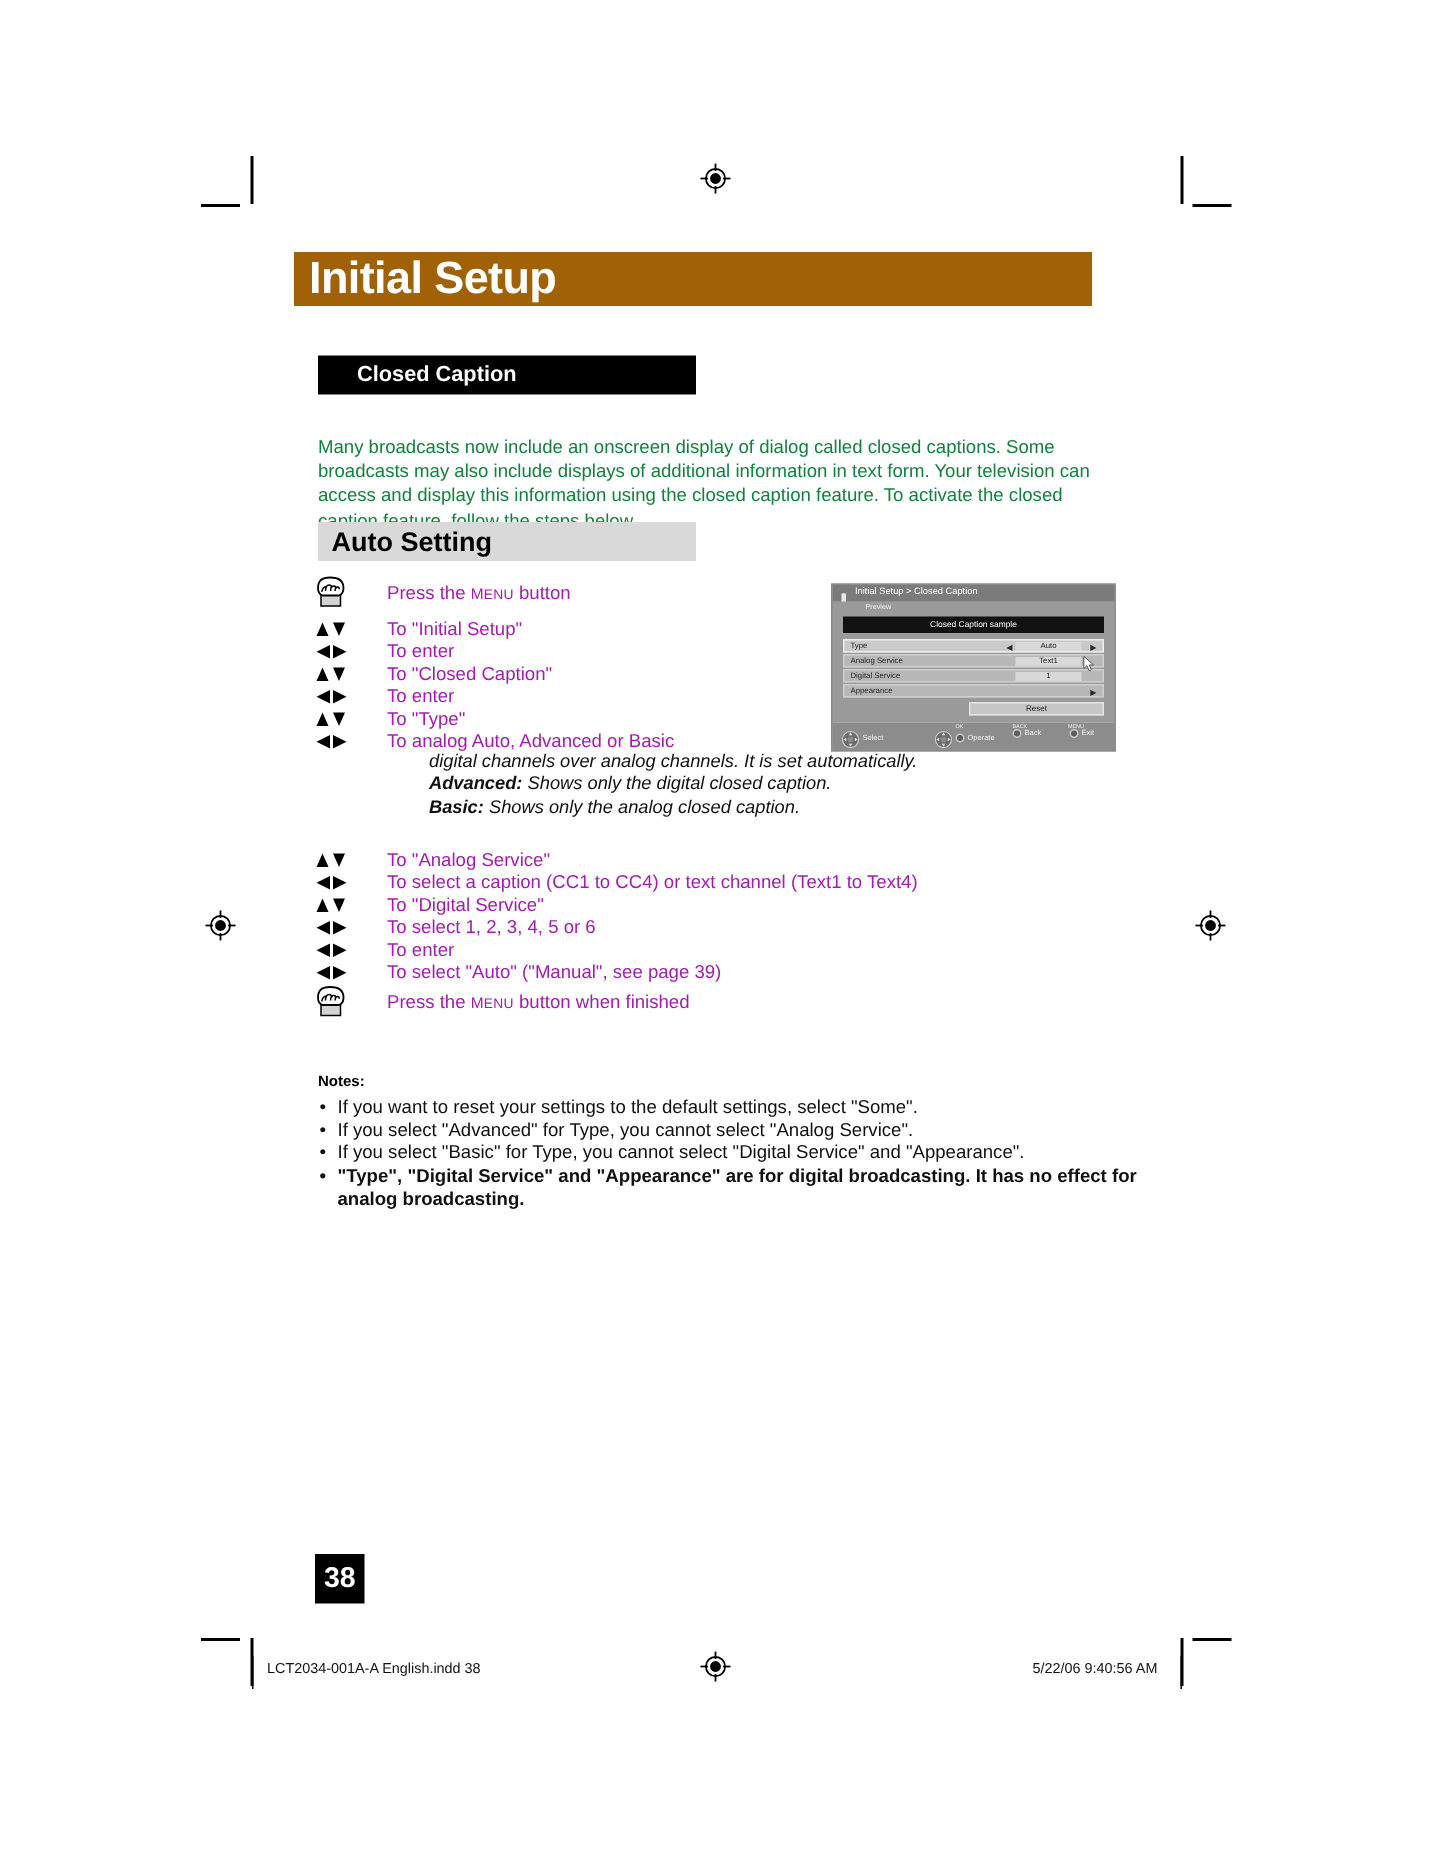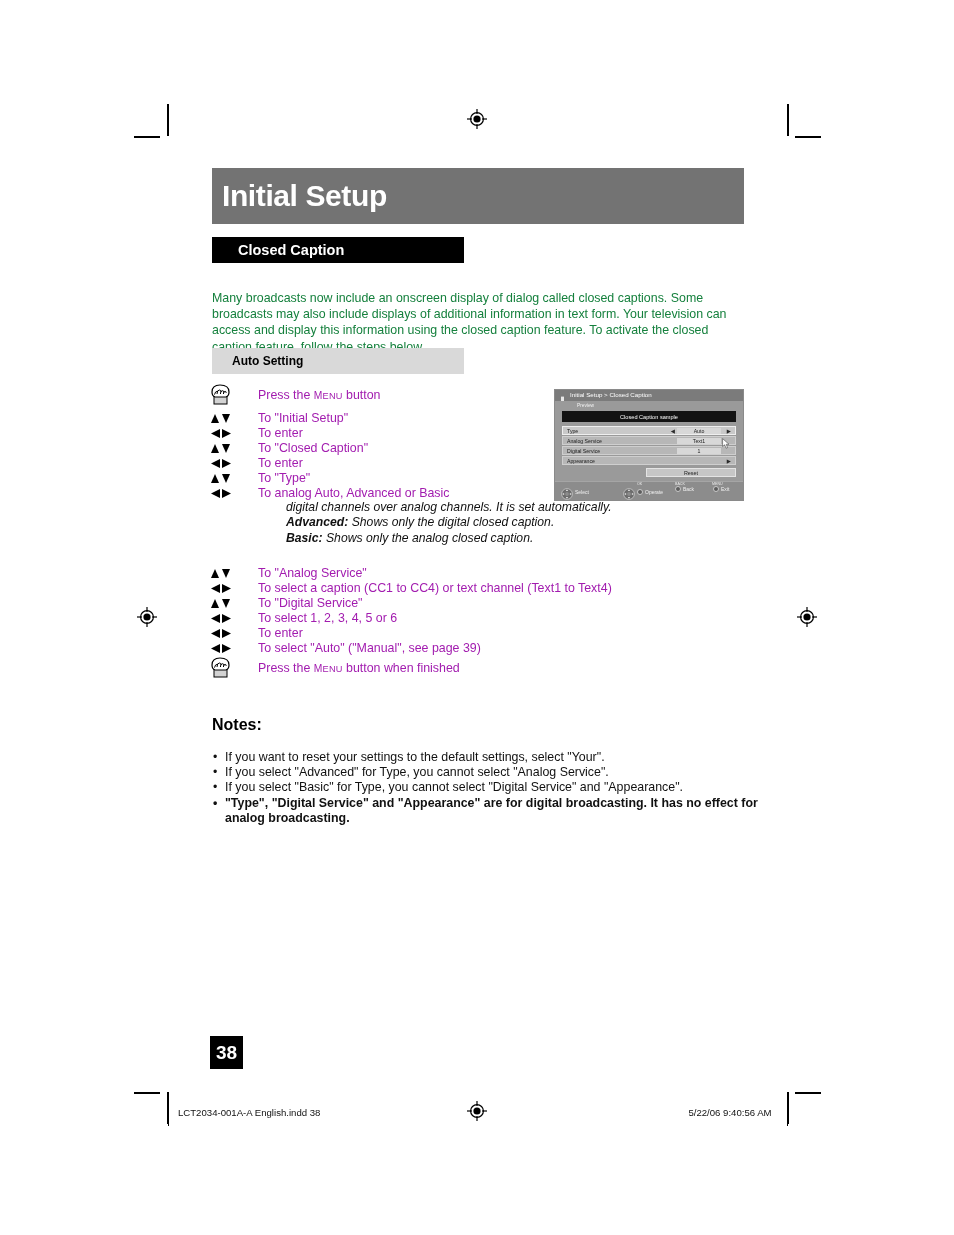--- a/index.html
+++ b/index.html
@@ -14,22 +14,22 @@
   
   .crop{position:absolute;background:#000;}
   .regmark{position:absolute;width:22px;height:22px;}
   .regmark svg{display:block;}
 
   
   .page{position:absolute;left:0;top:0;width:954px;height:1235px;}
 
   
   .title-bar{
-    position:absolute;left:212px;top:168px;width:532px;height:56px;
-    background:#737373;color:#fff;
+    position:absolute;left:196px;top:168px;width:532px;height:36px;
+    background:#a16207;color:#fff;
     display:flex;align-items:center;
   }
   .title-bar .t{
     font-size:30px;font-weight:bold;letter-spacing:-0.4px;
     padding-left:10px;line-height:1;
   }
 
   
   .sec-bar{
     position:absolute;left:212px;top:237px;width:252px;height:26px;
@@ -41,21 +41,21 @@
   .intro{
     position:absolute;left:212px;top:259px;width:528px;
     font-size:12.4px;line-height:16.2px;color:#15803d;margin-top:31px;
   }
 
   
   .sub-bar{
     position:absolute;left:212px;top:348px;width:252px;height:26px;
     background:#d9d9d9;color:#000;display:flex;align-items:center;
   }
-  .sub-bar .t{font-size:12px;font-weight:bold;padding-left:20px;text-align:right;}
+  .sub-bar .t{font-size:18px;font-weight:bold;padding-left:9px;text-align:right;}
 
   
   .steps{position:absolute;left:208px;top:383px;width:470px;}
   .step{display:flex;align-items:flex-start;min-height:15px;}
   .step .icons{width:50px;flex:0 0 50px;display:flex;align-items:center;justify-content:flex-start;}
   .step .txt{font-size:12.4px;line-height:15px;color:#a21caf;padding-top:0px;}
   .step.hand{min-height:26px;}
   .step.hand .txt{padding-top:5px;}
 
   
@@ -71,21 +71,21 @@
     position:absolute;left:286px;top:500px;width:400px;
     font-size:12.2px;line-height:15.4px;font-style:italic;color:#111;
   }
   .explain b{font-weight:bold;font-style:italic;}
 
   
   .steps2{position:absolute;left:208px;top:566px;width:470px;}
 
   
   .notes{position:absolute;left:212px;top:716px;width:560px;}
-  .notes .nh{font-size:16px;font-weight:bold;margin-bottom:16px;}
+  .notes .nh{font-size:10px;font-weight:bold;margin-bottom:4px;}
   .notes ul{list-style:none;margin:0;padding:0;}
   .notes li{
     font-size:12.4px;line-height:15.2px;color:#111;
     padding-left:13px;position:relative;margin-bottom:0px;
   }
   .notes li .bul{position:absolute;left:1px;top:0;}
   .notes li.bold{font-weight:bold;}
   .notes li.bold .cont{display:block;padding-left:0px;}
 
   
@@ -415,21 +415,21 @@
           </svg>
         </span>
       </span>
       <span class="txt"><span>Press the </span><span class="scm">M</span><span class="scm" style="font-size:9.2px">ENU</span><span> button when finished</span></span>
     </div>
   </div>
 
   <div class="notes">
     <div class="nh">Notes:</div>
     <ul>
-      <li><span class="bul">•</span><span class="cont">If you want to reset your settings to the default settings, select "Your".</span></li>
+      <li><span class="bul">•</span><span class="cont">If you want to reset your settings to the default settings, select "Some".</span></li>
       <li><span class="bul">•</span><span class="cont">If you select "Advanced" for Type, you cannot select "Analog Service".</span></li>
       <li><span class="bul">•</span><span class="cont">If you select "Basic" for Type, you cannot select "Digital Service" and "Appearance".</span></li>
       <li class="bold">
           <span class="bul">•</span>
           <span class="cont">"Type", "Digital Service" and "Appearance" are for digital broadcasting.  It has no effect for analog broadcasting.</span>
         </li>
     </ul>
   </div>
 
   <div class="pgnum">

